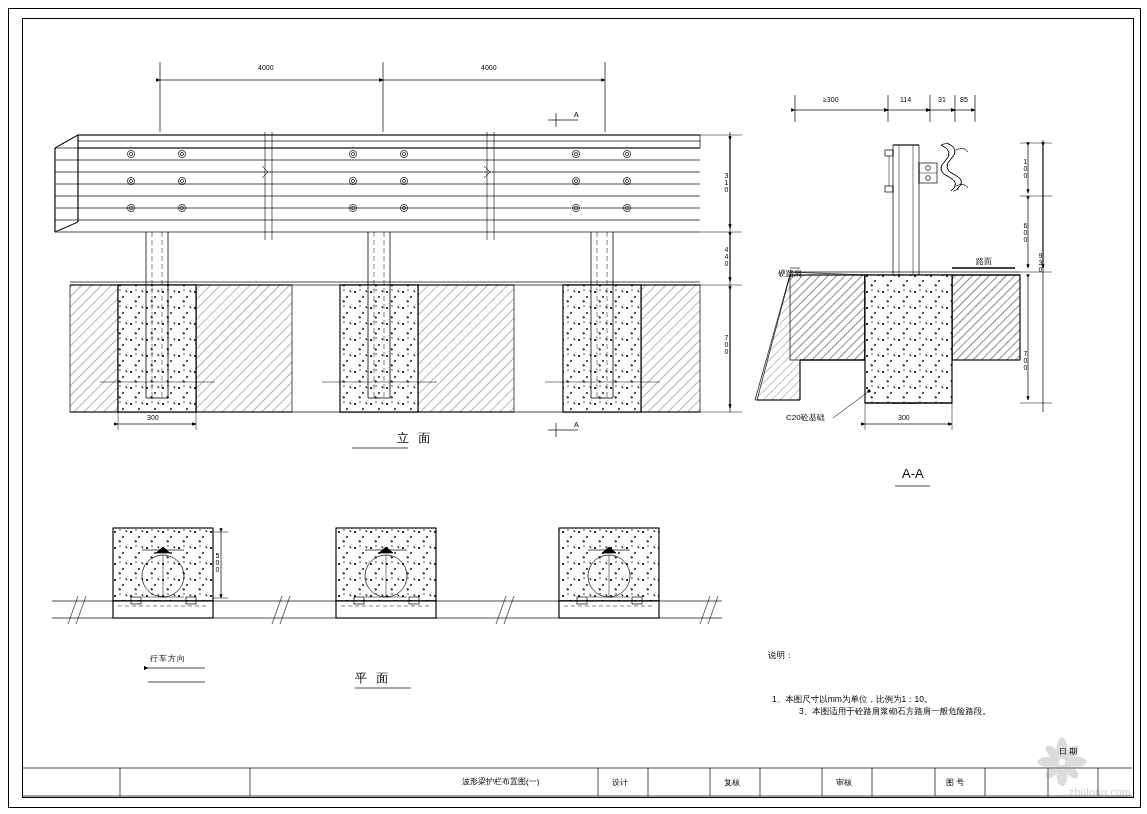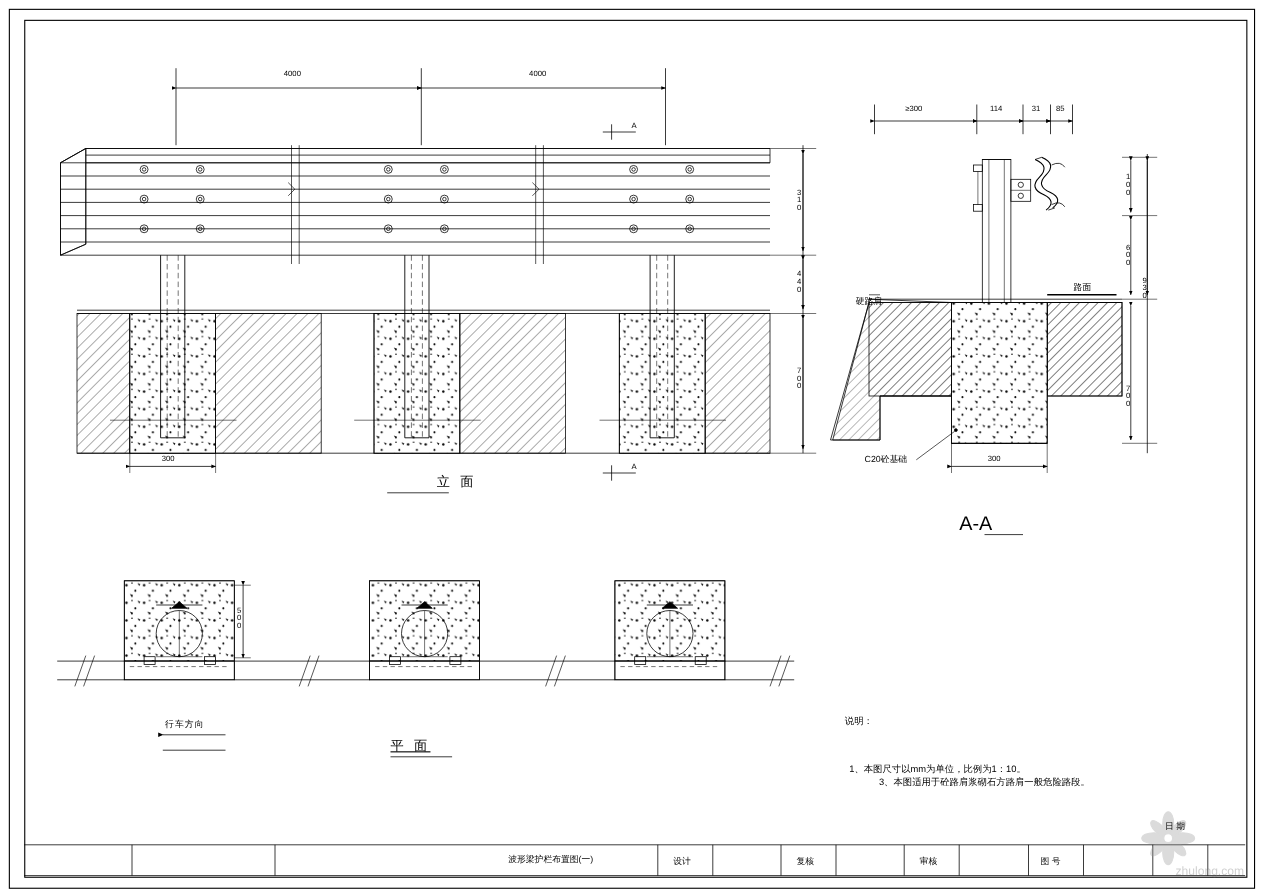--- a/index.html
+++ b/index.html
@@ -356,38 +356,38 @@
 
   <div class="lbl" style="left:147px;top:414px;">300</div>
 
   <div class="lbl" style="left:574px;top:111px;">A</div>
   <div class="lbl" style="left:574px;top:421px;">A</div>
 
   <div class="ttl" style="left:352px;top:430px;margin-left:45px;"><span>立 面</span></div>
 
   <div class="lbl vert" style="left:213px;top:552px;">500</div>
   <div class="lbl cn" style="left:150px;top:655px;letter-spacing:1px;">行车方向</div>
-  <div class="ttl" style="left:355px;top:670px;text-decoration:underline;"><span>平 面</span></div>
+  <div class="ttl" style="left:355px;top:670px;"><span>平 面</span></div>
 
   <div class="lbl" style="left:823px;top:96px;">≥300</div>
   <div class="lbl" style="left:900px;top:96px;">114</div>
   <div class="lbl" style="left:938px;top:96px;">31</div>
   <div class="lbl" style="left:960px;top:96px;">85</div>
 
   <div class="lbl vert" style="left:1021px;top:158px;">100</div>
   <div class="lbl vert" style="left:1021px;top:222px;">600</div>
   <div class="lbl vert" style="left:1036px;top:252px;">930</div>
   <div class="lbl vert" style="left:1021px;top:350px;">700</div>
   <div class="lbl" style="left:898px;top:414px;">300</div>
 
   <div class="lbl cn" style="left:778px;top:270px;">硬路肩</div>
   <div class="lbl cn" style="left:976px;top:258px;">路面</div>
   <div class="lbl cn" style="left:786px;top:414px;">C20砼基础</div>
 
-  <div class="ttl" style="left:872px;top:466px;letter-spacing:0;font-size:18px;"><span>A-A</span></div>
+  <div class="ttl" style="left:902px;top:466px;letter-spacing:0;font-size:13px;"><span>A-A</span></div>
 
   <div class="note" style="left:768px;top:648px;">说明：</div>
   <div class="note" style="left:772px;top:668px;margin-top:24px;">1、本图尺寸以mm为单位，比例为1：10。</div>
   <div class="note" style="left:772px;top:704px;margin-left:27px;">3、本图适用于砼路肩浆砌石方路肩一般危险路段。</div>
 
   <div class="tb" style="left:462px;top:776px;">波形梁护栏布置图(一)</div>
   <div class="tb" style="left:612px;top:777px;">设计</div>
   <div class="tb" style="left:724px;top:777px;">复核</div>
   <div class="tb" style="left:836px;top:777px;">审核</div>
   <div class="tb" style="left:946px;top:777px;">图 号</div>

